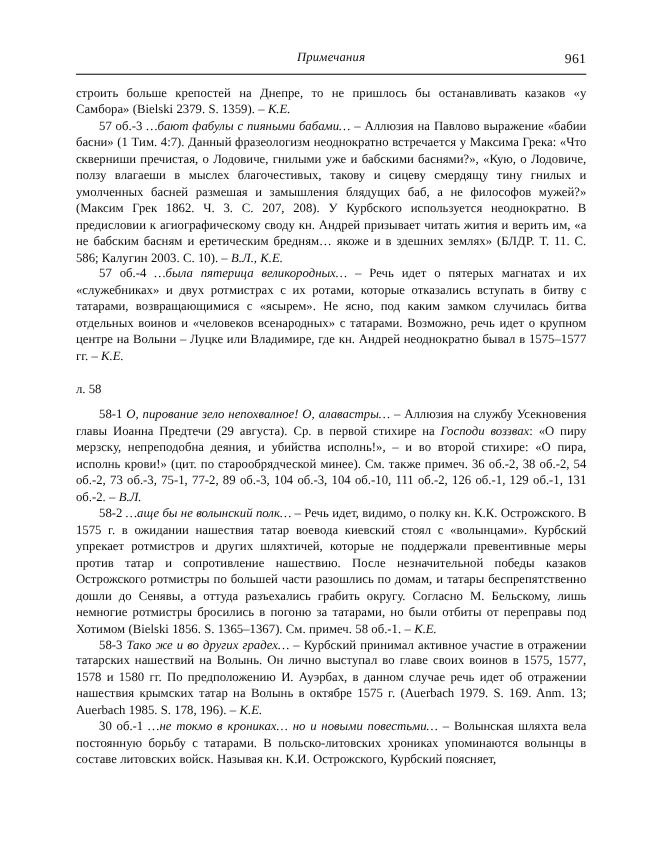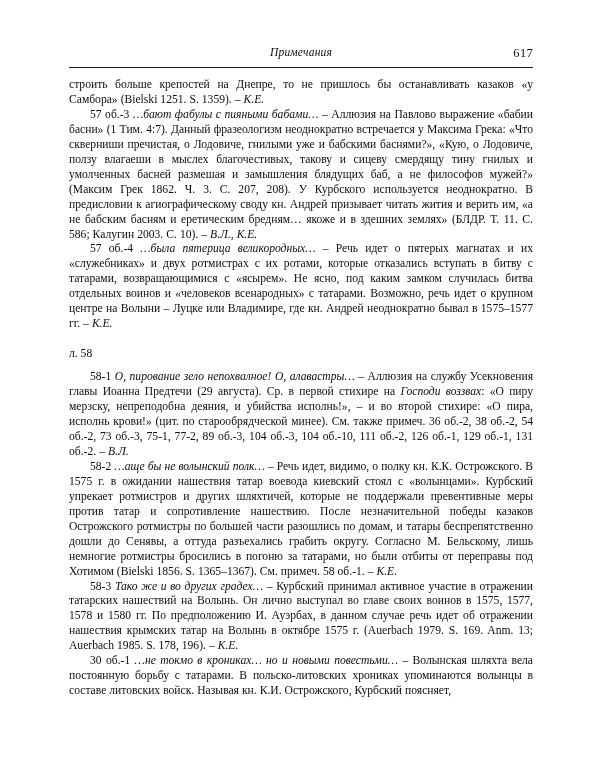--- a/index.html
+++ b/index.html
@@ -98,27 +98,27 @@
     padding-bottom: 8.5px;
   }
 </style>
 </head>
 <body>
 
 <div class="page">
 
   <div class="running-head">
     <div class="running-head-title">Примечания</div>
-    <div class="running-head-folio">617</div>
+    <div class="running-head-folio">961</div>
   </div>
 
   <div class="head-rule"></div>
 
   <div class="text-col" id="text-col">
-      <p class="para"><span class="roman">строить больше крепостей на Днепре, то не пришлось бы останавливать казаков «у Самбора» (Bielski 1251. S. 1359). – </span><span class="lemma">К.Е.</span></p>
+      <p class="para"><span class="roman">строить больше крепостей на Днепре, то не пришлось бы останавливать казаков «у Самбора» (Bielski 2379. S. 1359). – </span><span class="lemma">К.Е.</span></p>
       <p class="para indent"><span class="roman">57 об.-3 </span><span class="lemma">…бают фабулы с пияными бабами… </span><span class="roman">– Аллюзия на Павлово выражение «бабии басни» (1 Тим. 4:7). Данный фразеологизм неоднократно встречается у Максима Грека: «Что скверниши пречистая, о Лодовиче, гнилыми уже и бабскими баснями?», «Кую, о Лодовиче, ползу влагаеши в мыслех благочестивых, такову и сицеву смердящу тину гнилых и умолченных басней размешая и замышления блядущих баб, а не философов мужей?» (Максим Грек 1862. Ч. 3. С. 207, 208). У Курбского используется неоднократно. В предисловии к агиографическому своду кн. Андрей призывает читать жития и верить им, «а не бабским басням и еретическим бредням… якоже и в здешних землях» (БЛДР. Т. 11. С. 586; Калугин 2003. С. 10). – </span><span class="lemma">В.Л., К.Е.</span></p>
       <p class="para indent"><span class="roman">57 об.-4 </span><span class="lemma">…была пятерица великородных… </span><span class="roman">– Речь идет о пятерых магнатах и их «служебниках» и двух ротмистрах с их ротами, которые отказались вступать в битву с татарами, возвращающимися с «ясырем». Не ясно, под каким замком случилась битва отдельных воинов и «человеков всенародных» с татарами. Возможно, речь идет о крупном центре на Волыни – Луцке или Владимире, где кн. Андрей неоднократно бывал в 1575–1577 гг. – </span><span class="lemma">К.Е.</span></p>
       <div class="folio-head">л. 58</div>
       <p class="para indent"><span class="roman">58-1 </span><span class="lemma">О, пирование зело непохвалное! О, алавастры… </span><span class="roman">– Аллюзия на службу Усекновения главы Иоанна Предтечи (29 августа). Ср. в первой стихире на </span><span class="lemma">Господи воззвах</span><span class="roman">: «О пиру мерзску, непреподобна деяния, и убийства исполнь!», – и во второй стихире: «О пира, исполнь крови!» (цит. по старообрядческой минее). См. также примеч. 36 об.-2, 38 об.-2, 54 об.-2, 73 об.-3, 75-1, 77-2, 89 об.-3, 104 об.-3, 104 об.-10, 111 об.-2, 126 об.-1, 129 об.-1, 131 об.-2. – </span><span class="lemma">В.Л.</span></p>
       <p class="para indent"><span class="roman">58-2 </span><span class="lemma">…аще бы не волынский полк… </span><span class="roman">– Речь идет, видимо, о полку кн. К.К. Острожского. В 1575 г. в ожидании нашествия татар воевода киевский стоял с «волынцами». Курбский упрекает ротмистров и других шляхтичей, которые не поддержали превентивные меры против татар и сопротивление нашествию. После незначительной победы казаков Острожского ротмистры по большей части разошлись по домам, и татары беспрепятственно дошли до Сенявы, а оттуда разъехались грабить округу. Согласно М. Бельскому, лишь немногие ротмистры бросились в погоню за татарами, но были отбиты от переправы под Хотимом (Bielski 1856. S. 1365–1367). См. примеч. 58 об.-1. – </span><span class="lemma">К.Е.</span></p>
       <p class="para indent"><span class="roman">58-3 </span><span class="lemma">Тако же и во других градех… </span><span class="roman">– Курбский принимал активное участие в отражении татарских нашествий на Волынь. Он лично выступал во главе своих воинов в 1575, 1577, 1578 и 1580 гг. По предположению И. Ауэрбах, в данном случае речь идет об отражении нашествия крымских татар на Волынь в октябре 1575 г. (Auerbach 1979. S. 169. Anm. 13; Auerbach 1985. S. 178, 196). – </span><span class="lemma">К.Е.</span></p>
       <p class="para indent"><span class="roman">30 об.-1 </span><span class="lemma">…не токмо в крониках… но и новыми повестьми… </span><span class="roman">– Волынская шляхта вела постоянную борьбу с татарами. В польско-литовских хрониках упоминаются волынцы в составе литовских войск. Называя кн. К.И. Острожского, Курбский поясняет,</span></p>
     </div>
 
 </div>

